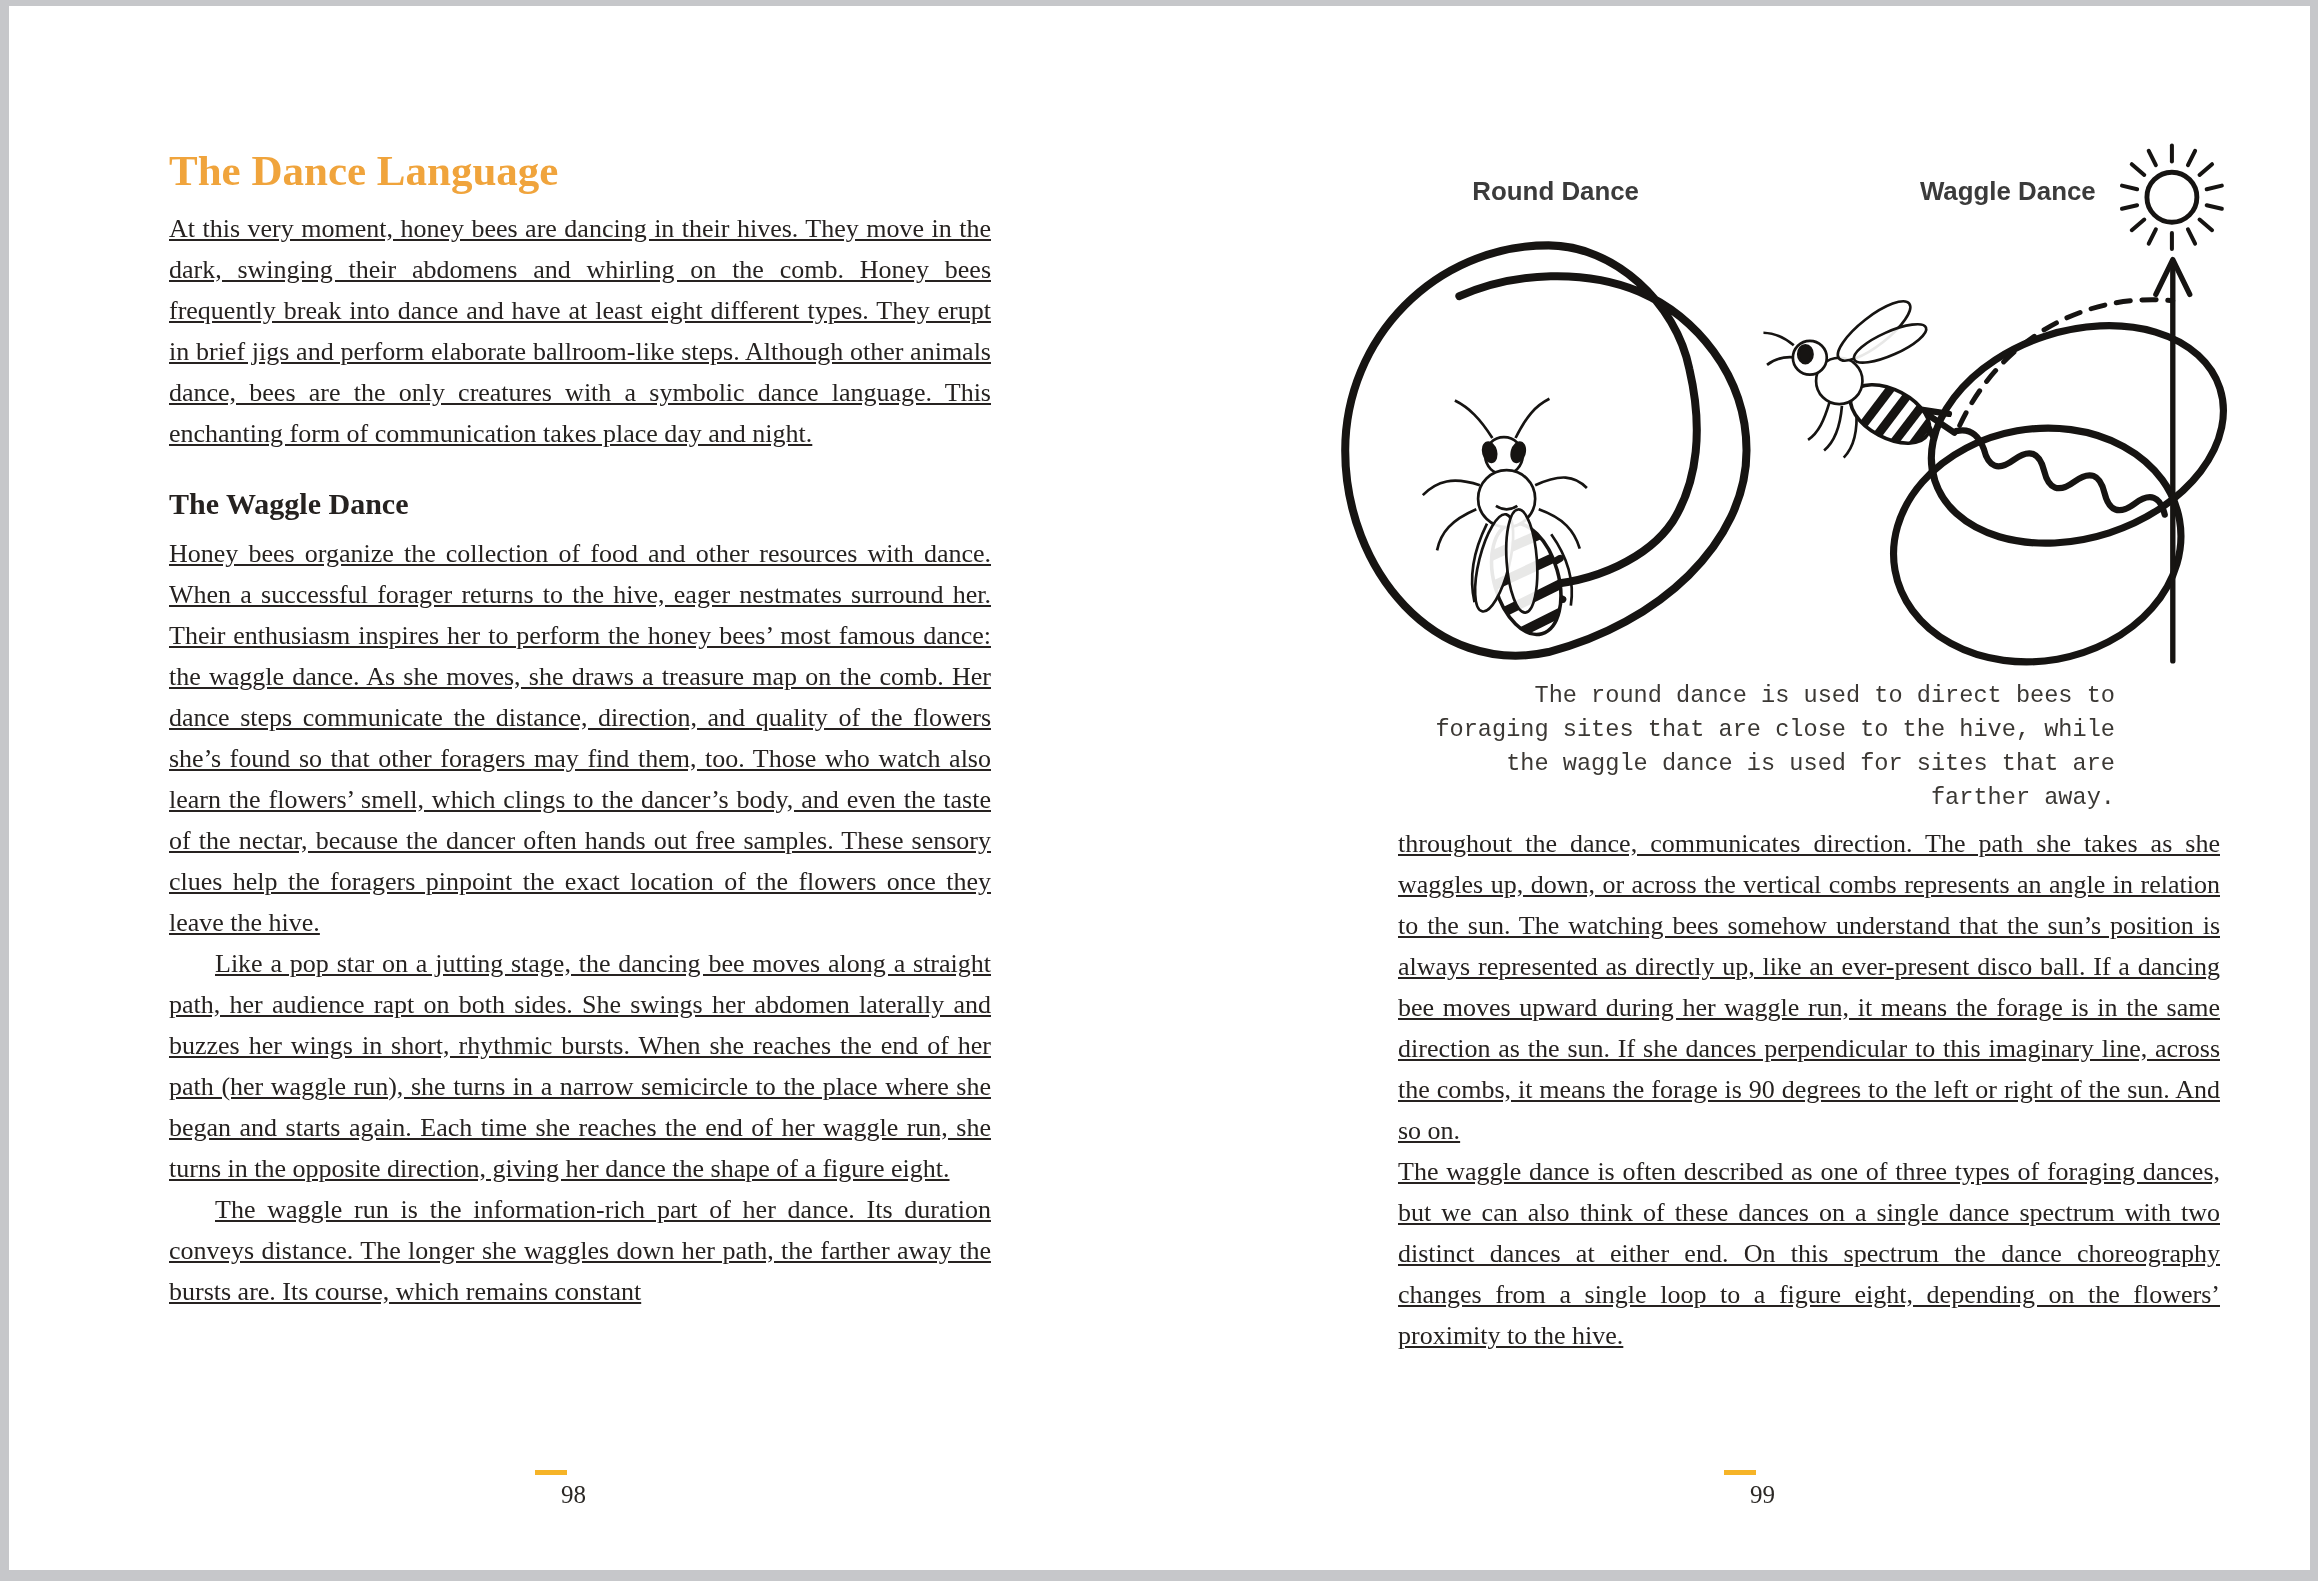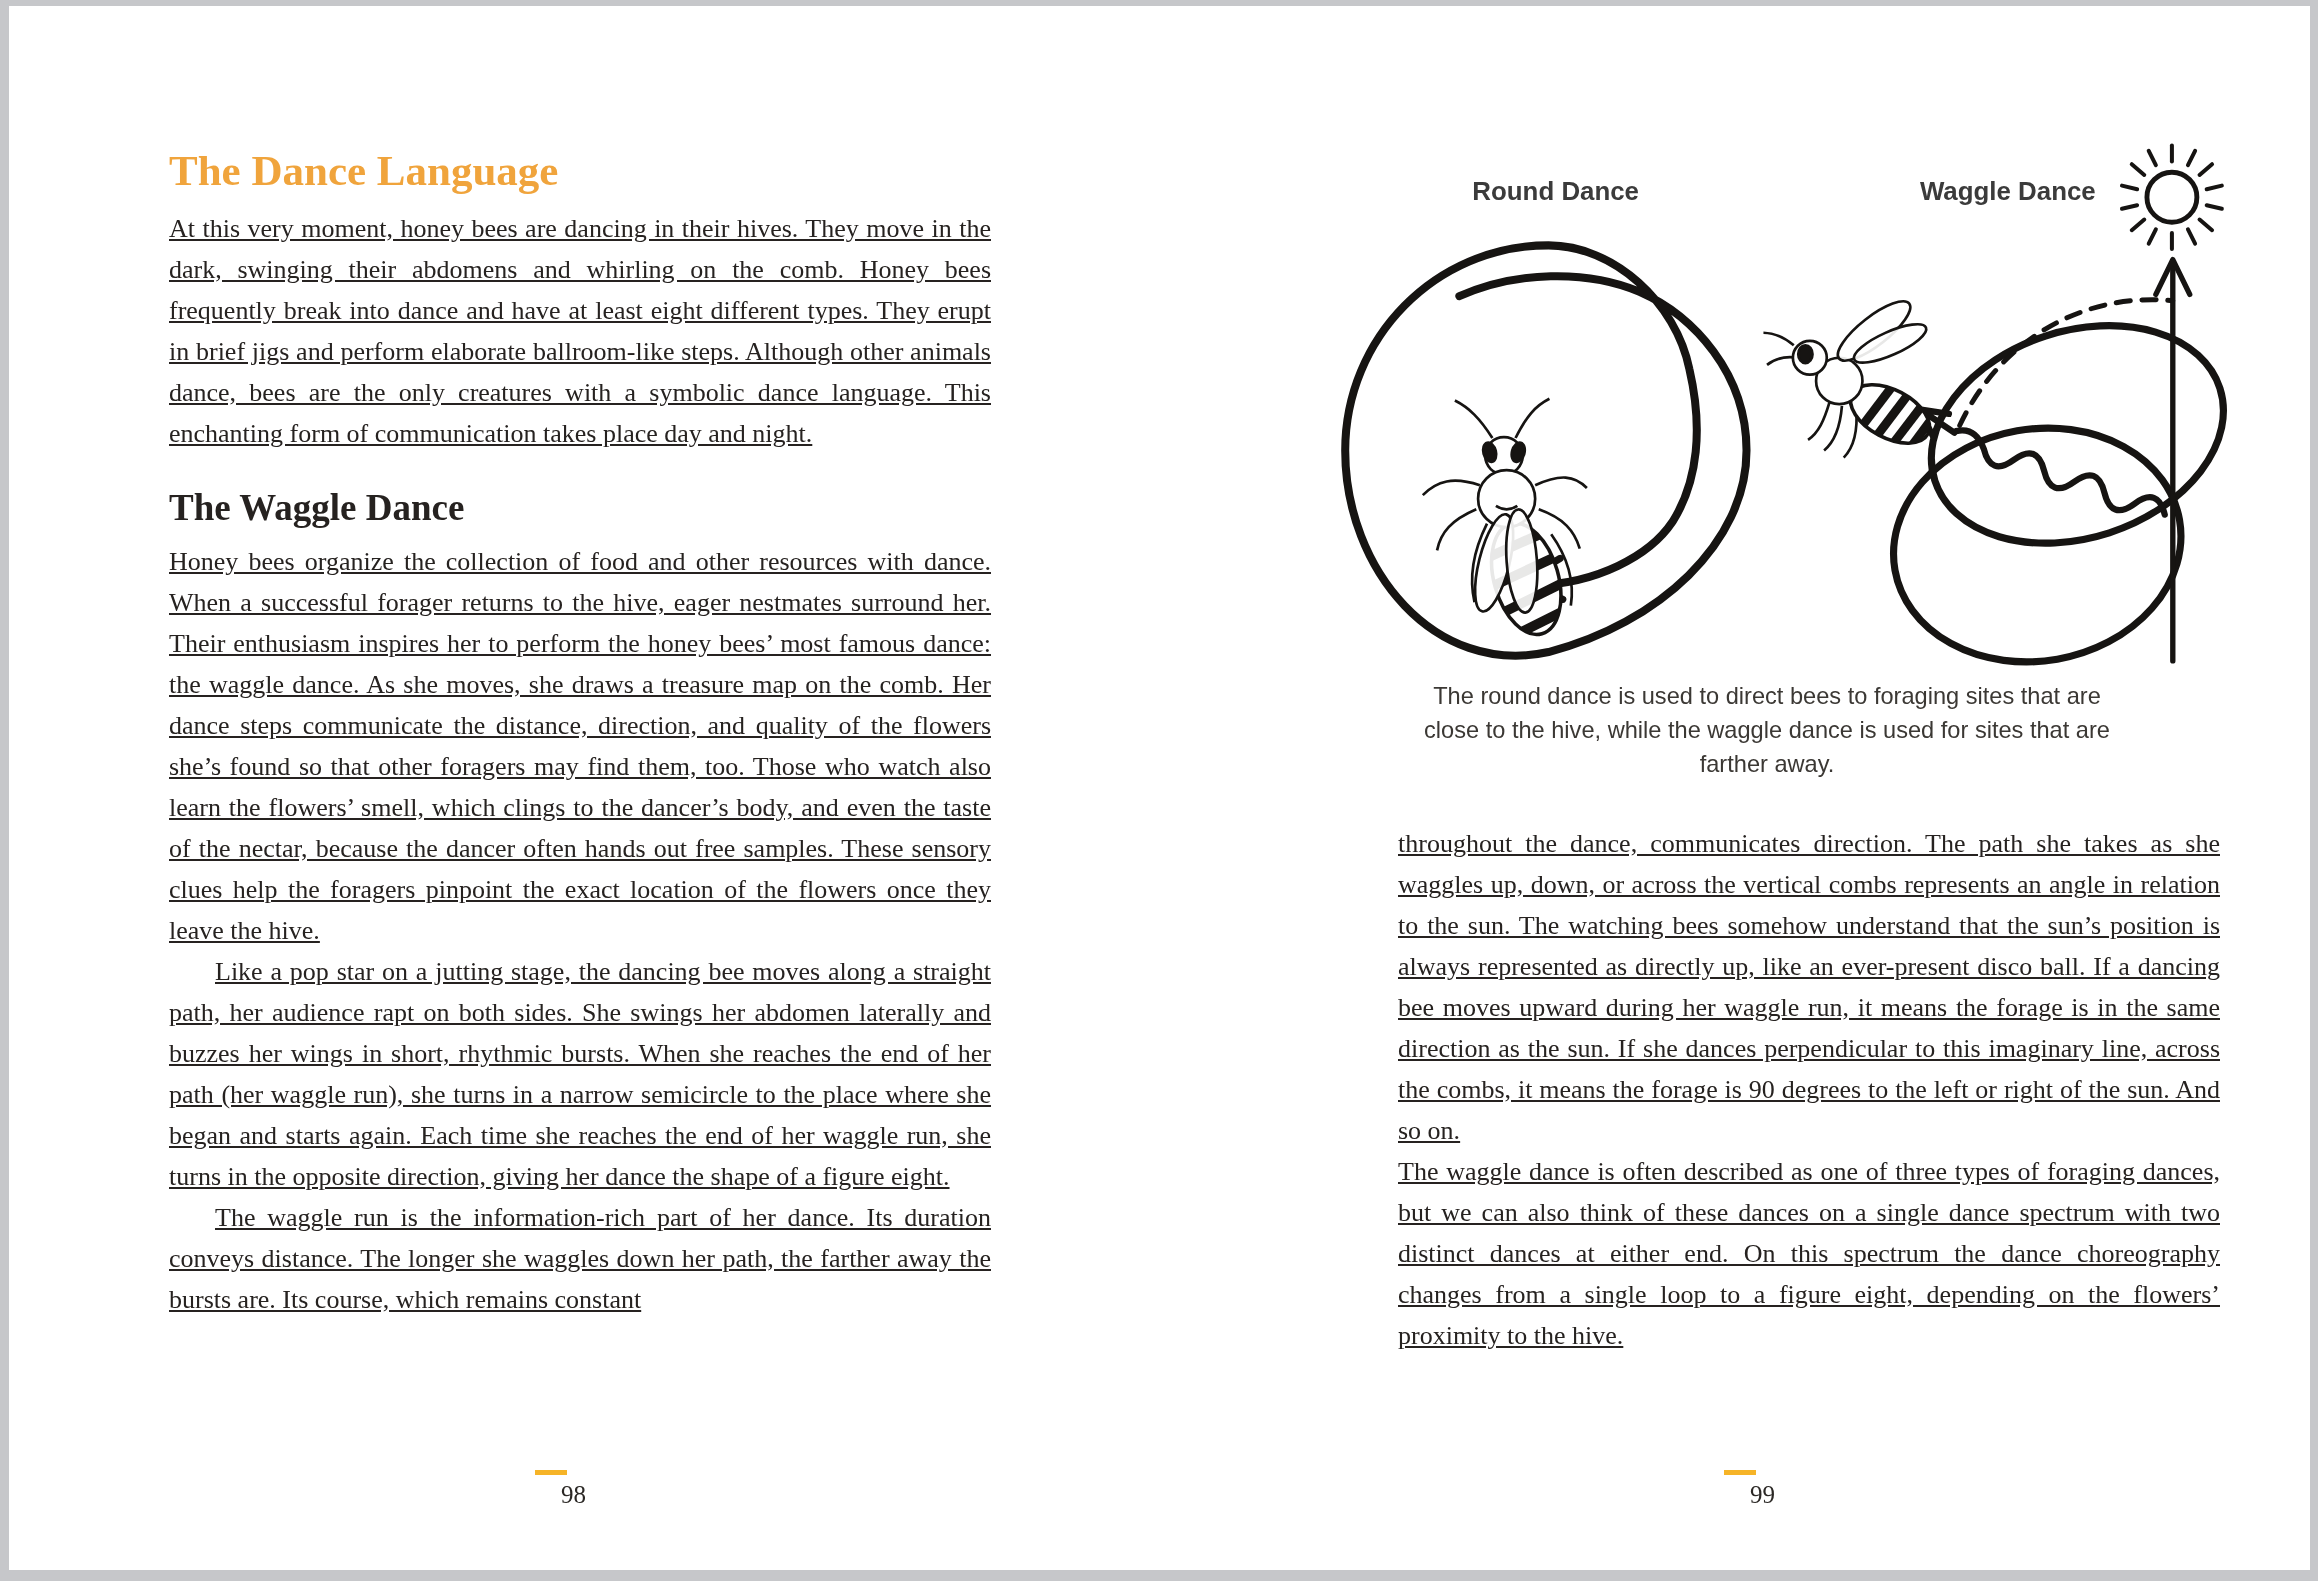--- a/index.html
+++ b/index.html
@@ -33,32 +33,32 @@
   }
   .col-left{left:131px;top:141px;}
   .col-right{left:210px;top:817px;}
 
   h1.chapter-title{
     font-size:43px;line-height:1.12;font-weight:700;
     color:var(--accent-heading);
     margin:0 0 12.5px 0;text-align:left;letter-spacing:0;
   }
   h2.section-heading{
-    font-size:37px;line-height:1.2;font-weight:700;color:var(--text);
+    font-size:30px;line-height:1.2;font-weight:700;color:var(--text);
     margin:32px 0 10.7px 0;text-align:left;
   }
   .col-right h2.section-heading{margin-top:27px;}
   p{margin:0;text-decoration:underline;}
   p.indent{text-indent:46px;}
 
   .fig-caption{
     position:absolute;left:260px;top:673px;width:696px;
-    font-family:Liberation Sans, sans-serif;
+    font-family:Liberation Mono, monospace;
     font-size:23.6px;line-height:34px;color:#3b3834;
-    text-align:center;
+    text-align:right;
   }
   .figure-svg{position:absolute;left:178px;top:127px;width:910px;height:544px;}
   .fig-label{
     font-family:"Liberation Sans",sans-serif;
     font-size:29px;font-weight:600;fill:#3b3b3b;
   }
 
   .pagenum{
     position:absolute;top:1464px;width:71px;text-align:right;
     font-size:25px;line-height:27px;color:#2b2825;

